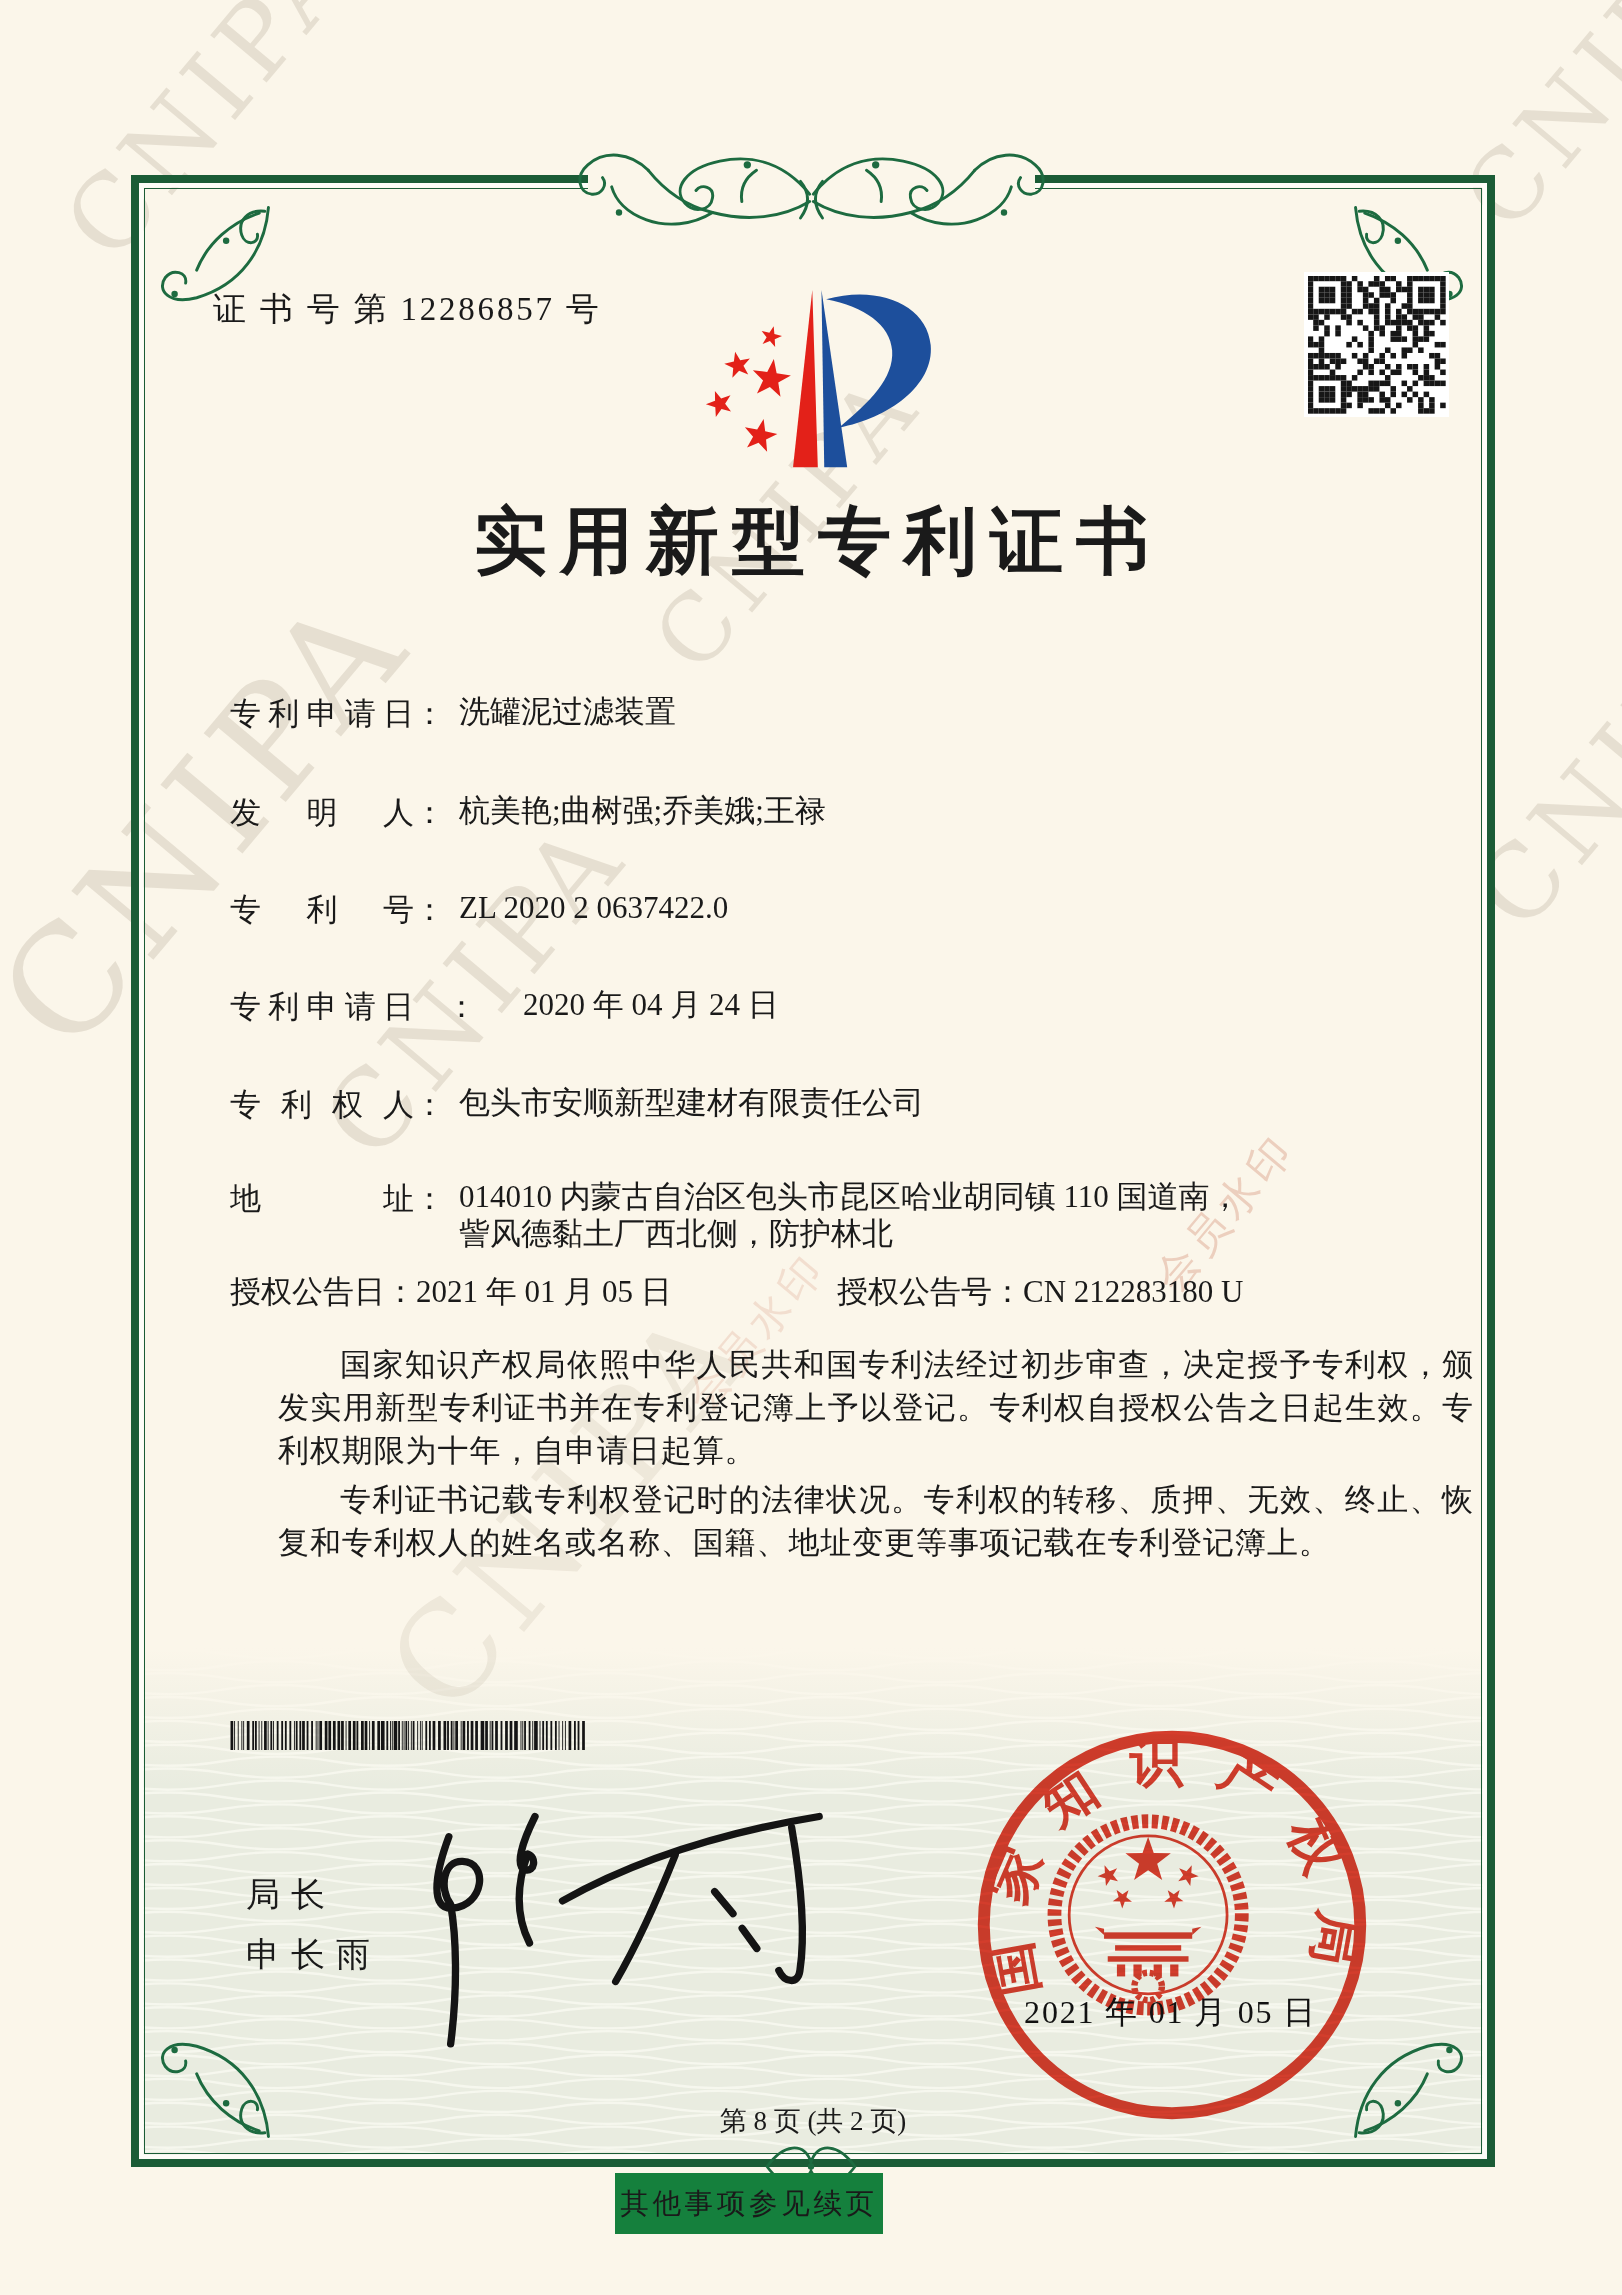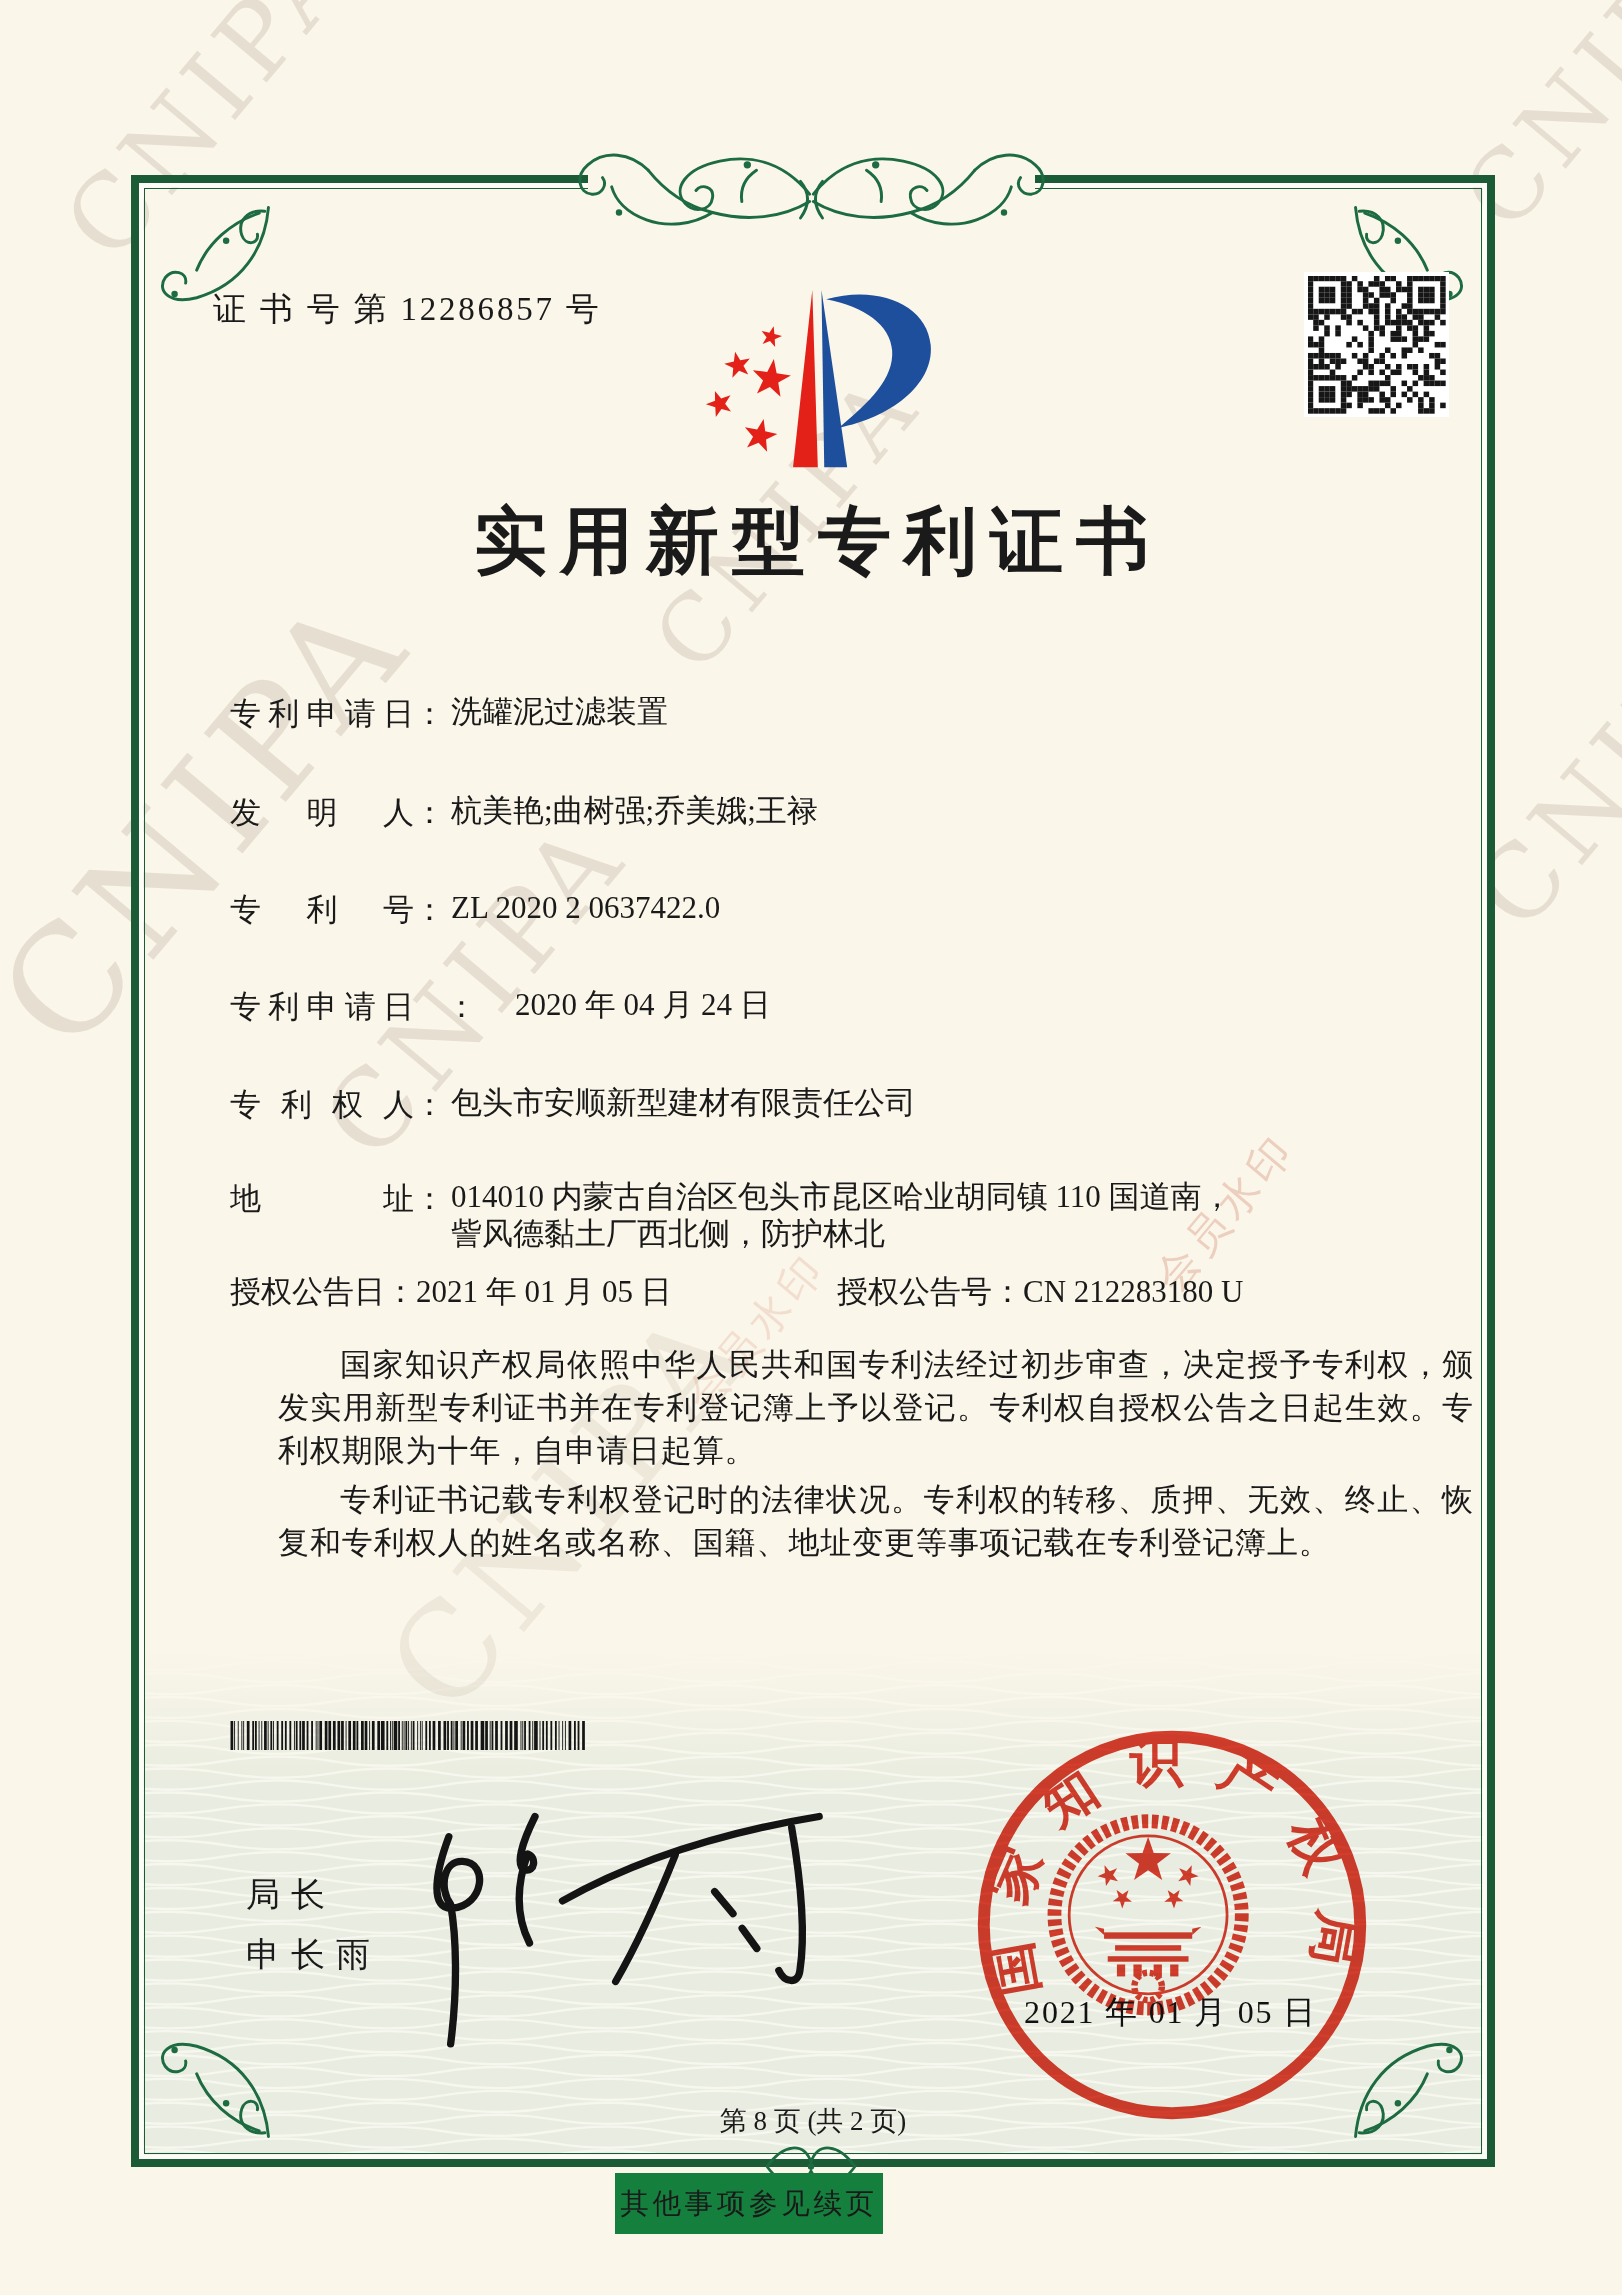--- a/index.html
+++ b/index.html
@@ -67,21 +67,21 @@
     letter-spacing:13px;padding-left:13px;box-sizing:border-box;z-index:5;margin-top:8px;
   }
 
   
   .frow{position:absolute;left:230px;font-size:31px;z-index:5;display:flex;}
   .flabel{
     display:inline-block;width:184px;
     text-align:justify;text-align-last:justify;
   }
   .fcolon{display:inline-block;}
-  .fvalue{display:inline-block;margin-left:6px;white-space:pre-line;line-height:37px;}
+  .fvalue{display:inline-block;margin-left:14px;white-space:pre-line;line-height:37px;}
   #grant-row{position:absolute;left:230px;top:1271px;font-size:31px;z-index:5;}
   #grant-no{position:absolute;left:607px;top:0;white-space:nowrap;}
 
   
   #body-text{
     position:absolute;left:230px;top:1343px;width:1196px;
     font-size:31px;line-height:43px;letter-spacing:0.9px;
     text-align:justify;z-index:5;margin-left:48px;
   }
   #body-text p{margin:0 0 6.4px 0;text-indent:2em;}

